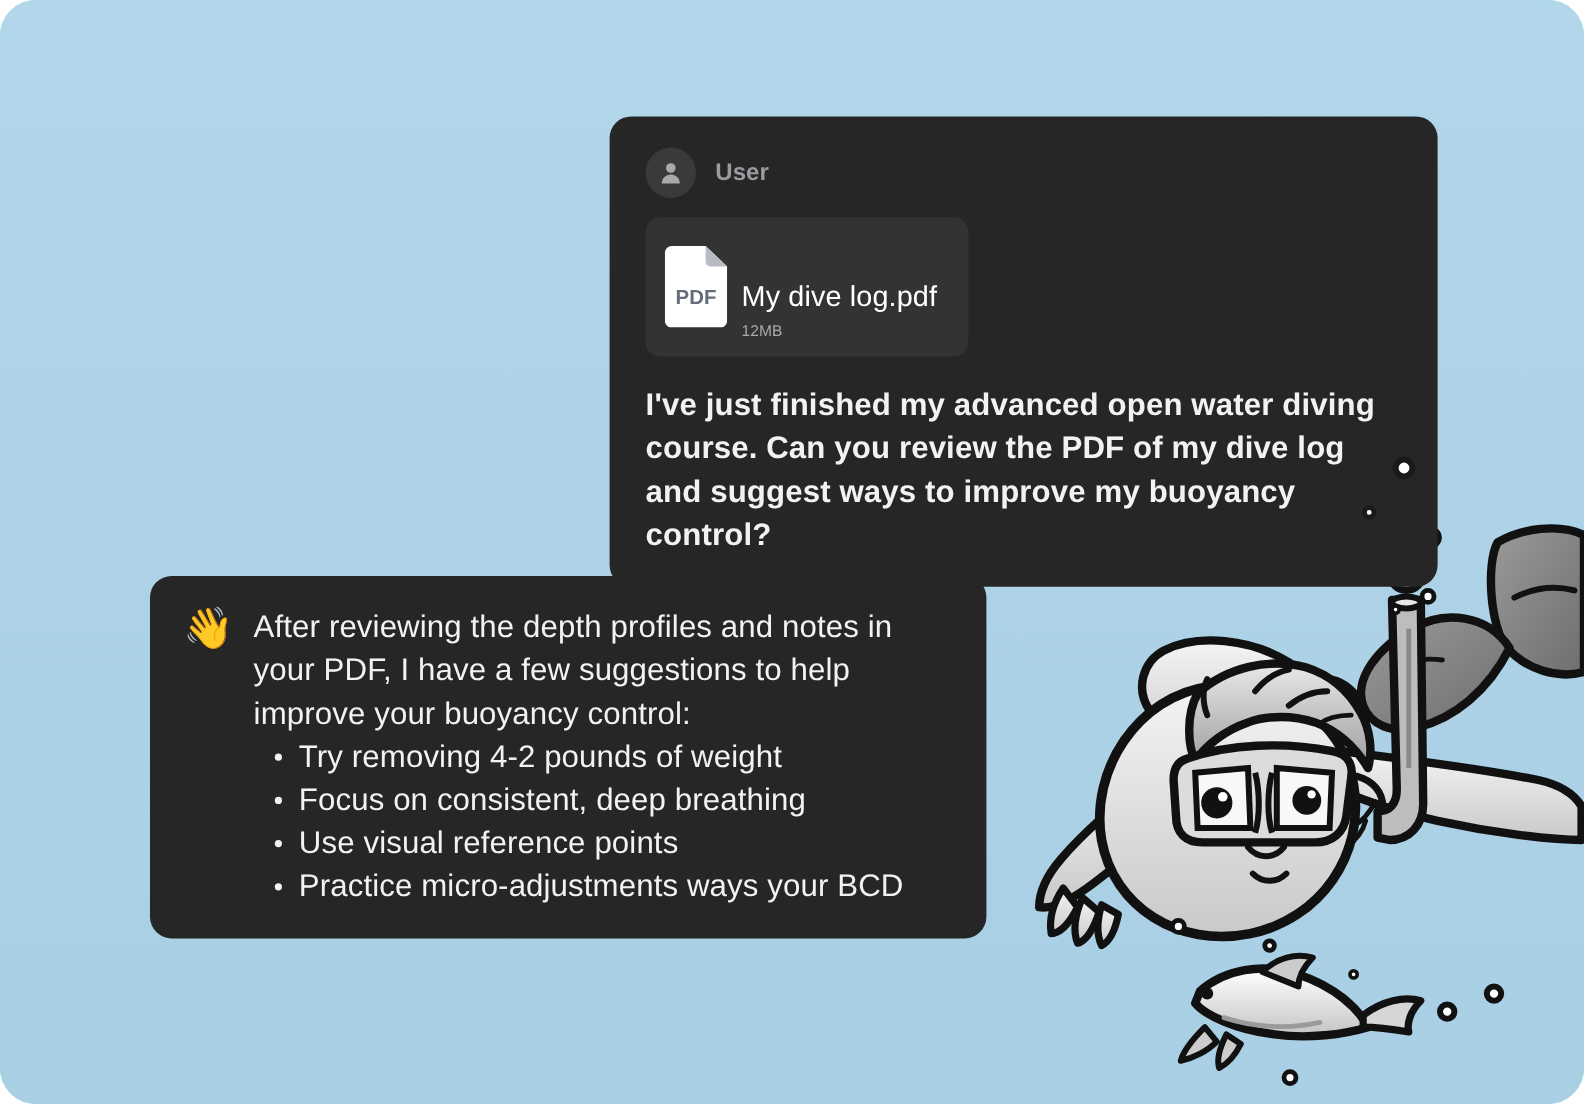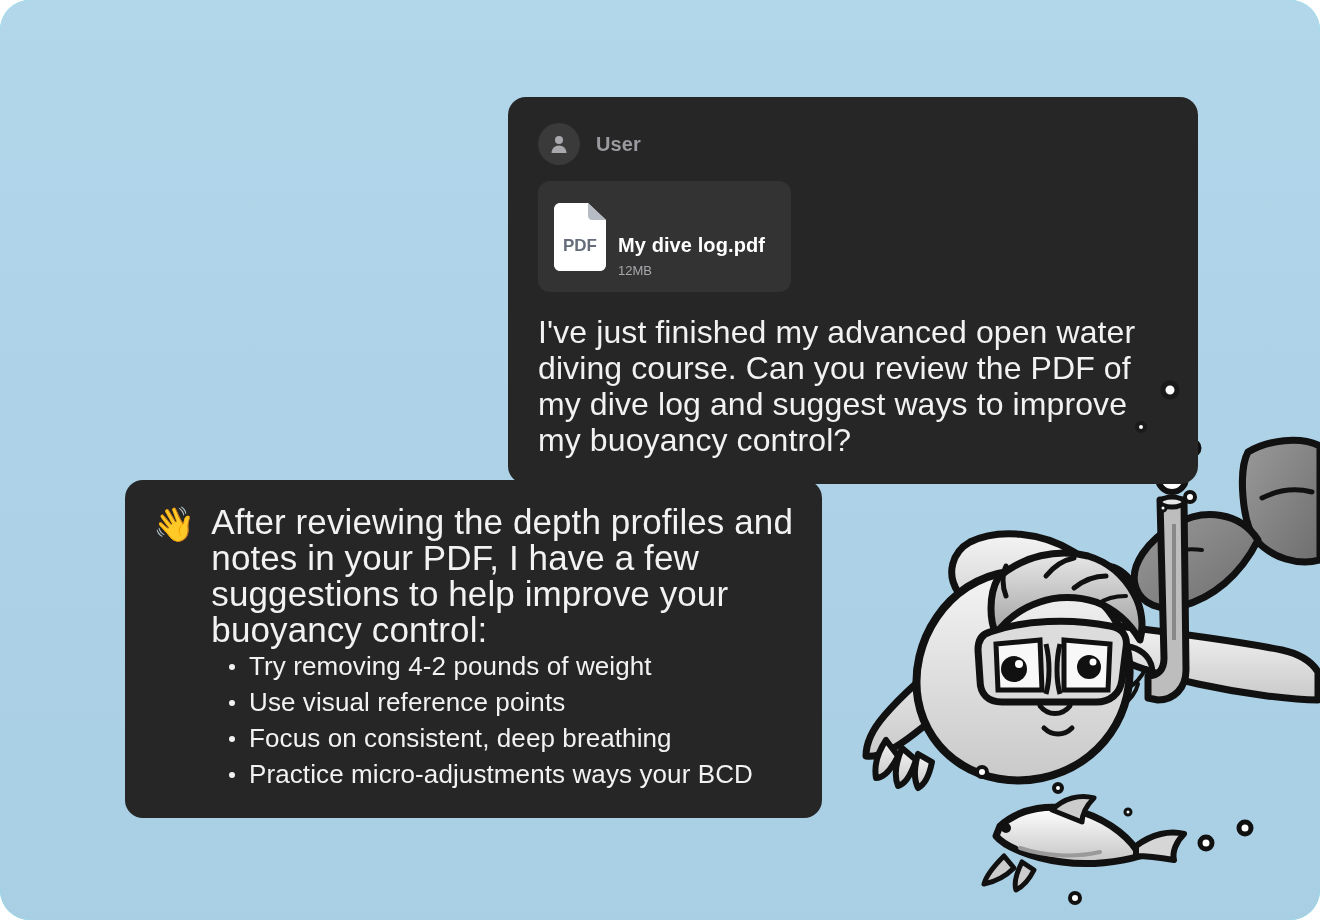--- a/index.html
+++ b/index.html
@@ -80,53 +80,54 @@
   }
   .pdf-icon{
     position:relative;
     width:44px;height:68px;
     flex:0 0 auto;
   }
   .pdf-icon svg{display:block;}
   .att-meta{display:flex;flex-direction:column;gap:6px;}
   .att-name{
     color:#ffffff;
-    font-size:20px;
-    font-weight:bold;
+    font-size:24px;
+    font-weight:normal;
     letter-spacing:.1px;
     margin-top:39px;
   }
   .att-size{
     color:#a8a8ac;
     font-size:13px;
   }
 
   
   .msg-text{
     color:#f2f2f2;
-    font-size:32px;
+    font-size:26px;
     line-height:36px;
     letter-spacing:.1px;
+    font-weight:bold;
   }
 
   
   .assistant-top{
     display:flex;
     align-items:flex-start;
     gap:16px;
   }
   .wave{
     font-size:34px;
     line-height:36px;
     flex:0 0 auto;
     margin-top:2px;
   }
   .assistant-intro{
     color:#f2f2f2;
-    font-size:35px;
+    font-size:26px;
     line-height:36px;
     letter-spacing:.1px;
     flex:1 1 auto;
   }
   ul.suggestions{
     margin:0;
     padding:0 0 0 74px;
     list-style:none;
   }
   ul.suggestions li{
@@ -308,22 +309,22 @@
     <div class="msg-text">I've just finished my advanced open water diving course. Can you review the PDF of my dive log and suggest ways to improve my buoyancy control?</div>
   </div>
 
   <div class="bubble" id="assistant-bubble">
     <div class="assistant-top">
       <div class="wave">👋</div>
       <div class="assistant-intro">After reviewing the depth profiles and notes in your PDF, I have a few suggestions to help improve your buoyancy control:</div>
     </div>
     <ul class="suggestions" id="suggestion-list">
         <li>Try removing 4-2 pounds of weight</li>
+        <li>Focus on consistent, deep breathing</li>
         <li>Use visual reference points</li>
-        <li>Focus on consistent, deep breathing</li>
         <li>Practice micro-adjustments ways your BCD</li>
       </ul>
   </div>
 
   <svg id="overlay-bubble" viewBox="0 0 1320 920">
     <circle cx="1170" cy="390" r="7" fill="#ffffff" stroke="#1a1a1a" stroke-width="5"></circle>
     <circle cx="1141" cy="427" r="4" fill="#ffffff" stroke="#1a1a1a" stroke-width="4"></circle>
   </svg>
 
 </div>

